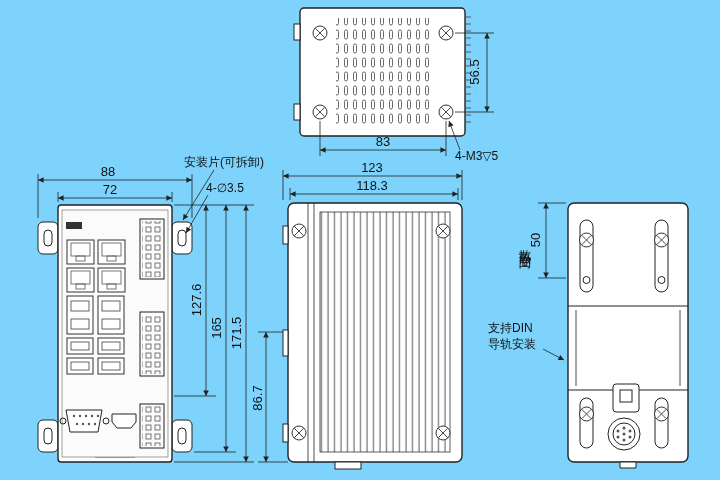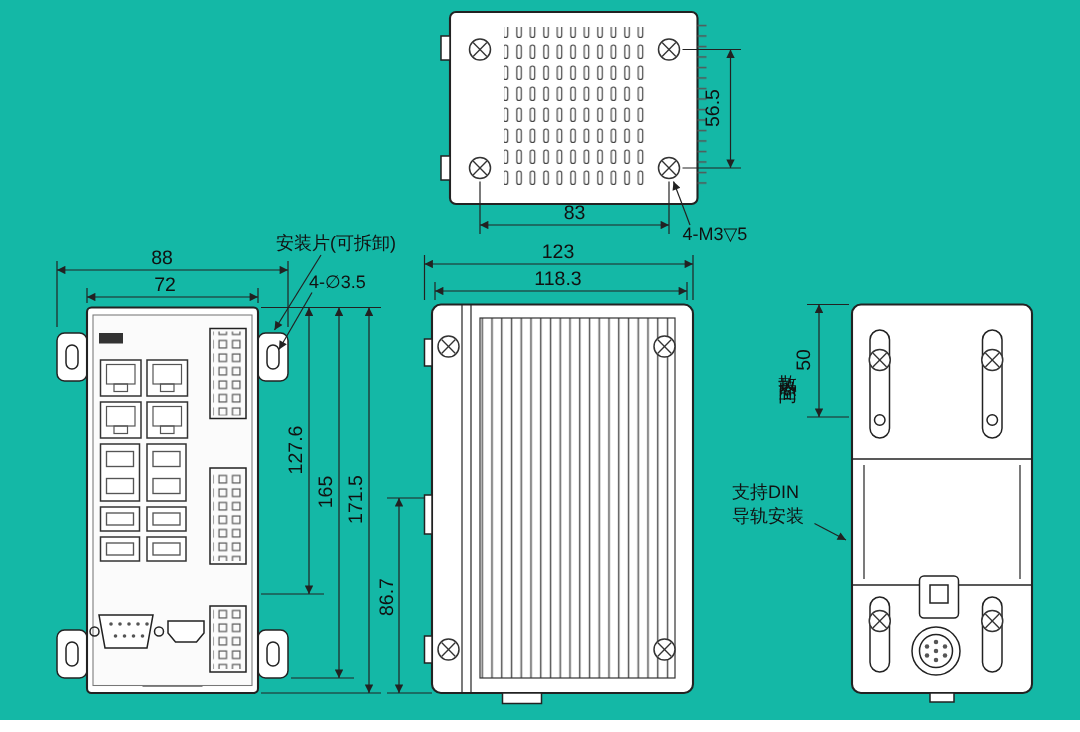--- a/index.html
+++ b/index.html
@@ -1,16 +1,16 @@
 <!DOCTYPE html>
 <html><head>
 <meta charset="utf-8">
 <style>
   html,body{margin:0;padding:0;background:#ffffff;}
-  #stage{position:relative;width:720px;height:480px;background:#14b8a6;overflow:hidden;
+  #stage{position:relative;width:720px;height:480px;background:#7dd3fc;overflow:hidden;
          font-family:"Liberation Sans",sans-serif;}
   svg{position:absolute;left:0;top:0;}
   svg text{fill:#111;}
   .dim{font:13px "Liberation Sans",sans-serif;}
   .note{font:12px "Liberation Sans",sans-serif;}
   .vlabel{position:absolute;left:516px;top:240px;writing-mode:vertical-rl;text-orientation:upright;
           font:12.5px "Liberation Sans",sans-serif;color:#111;letter-spacing:2px;}
 </style>
 </head>
 <body>

